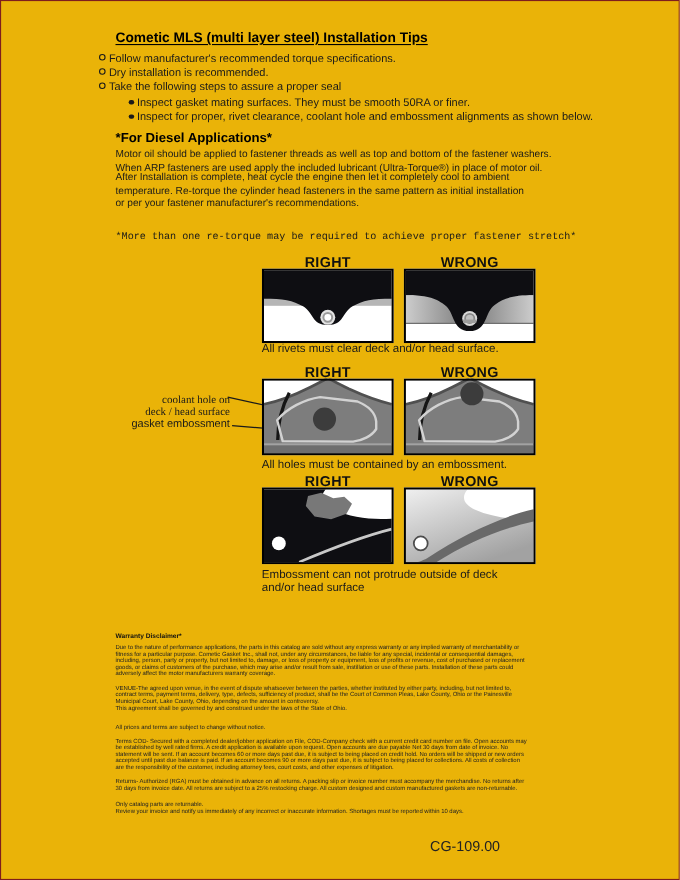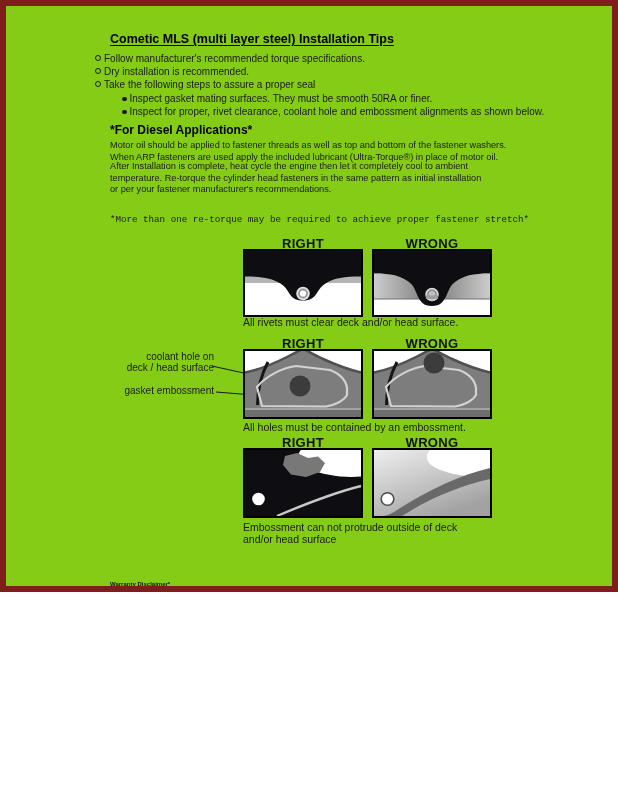--- a/index.html
+++ b/index.html
@@ -1,19 +1,19 @@
 <!DOCTYPE html>
 <html><head>
 <meta charset="utf-8">
 <style>
   html,body{margin:0;padding:0;background:#fff;}
   .page{
-    position:relative;width:618px;height:592px;background:#84cc16;
+    position:relative;width:618px;height:800px;background:#eab308;
     font-family:"Liberation Sans","DejaVu Sans",sans-serif;color:#1a1a1a;
-    box-sizing:border-box;border:6px solid #7f1d1d;overflow:hidden;
+    box-sizing:border-box;border:1px solid #7f1d1d;overflow:hidden;
   }
   .abs{position:absolute;}
   .title{font-size:12.5px;font-weight:700;color:#000;text-decoration:underline;text-underline-offset:2px;}
   .bullet-row{position:absolute;left:89px;font-size:10px;line-height:13.4px;white-space:nowrap;}
   .sub-row{position:absolute;left:116px;font-size:10px;line-height:13.4px;white-space:nowrap;}
   .ring{display:inline-block;width:4px;height:4px;border:1px solid #1a1a1a;border-radius:50%;vertical-align:1px;margin-right:3px;}
   .dot{display:inline-block;width:4.5px;height:4.5px;background:#1a1a1a;border-radius:50%;vertical-align:1px;margin-right:3px;}
   .h2{font-size:12px;font-weight:700;color:#000;}
   .para{font-size:9.2px;line-height:11.7px;white-space:pre-line;width:500px;}
   .fig-label{font-size:13px;font-weight:600;color:#111;text-align:center;width:120px;letter-spacing:.3px;}
@@ -75,21 +75,21 @@
     <circle cx="60" cy="45.5" r="4.2" fill="#bfbfbf" stroke="#8a8a8a" stroke-width="1.6"></circle>
     <rect x="54" y="46.5" width="12" height="3.2" fill="#9c9c9c"></rect>
     <rect x="1" y="1" width="118" height="66" fill="none" stroke="#000" stroke-width="2"></rect>
   </svg>
 
   <div class="abs fig-caption" style="left:237px;top:310px;">All rivets must clear deck and/or head surface.</div>
 
   <div class="abs fig-label" style="left:237px;top:330px;">RIGHT</div>
   <div class="abs fig-label" style="left:366px;top:330px;">WRONG</div>
 
-  <div class="abs callout" style="left:58px;top:346px;">coolant hole on
+  <div class="abs callout" style="left:58px;top:358px;font-family:Liberation Serif, serif;">coolant hole on
 deck / head surface</div>
   <div class="abs callout" style="left:58px;top:380px;">gasket embossment</div>
 
   <svg class="abs" style="left:200px;top:352px;" width="100" height="44" viewBox="0 0 100 44">
     <line x1="6" y1="8" x2="92" y2="27" stroke="#1a1a1a" stroke-width="1.1"></line>
     <line x1="10" y1="34" x2="60" y2="38" stroke="#1a1a1a" stroke-width="1.1"></line>
   </svg>
 
   <svg class="fig-box" style="left:237px;top:343px;" width="120" height="70" viewBox="0 0 120 70">
     <rect x="0" y="0" width="120" height="70" fill="#ffffff"></rect>

